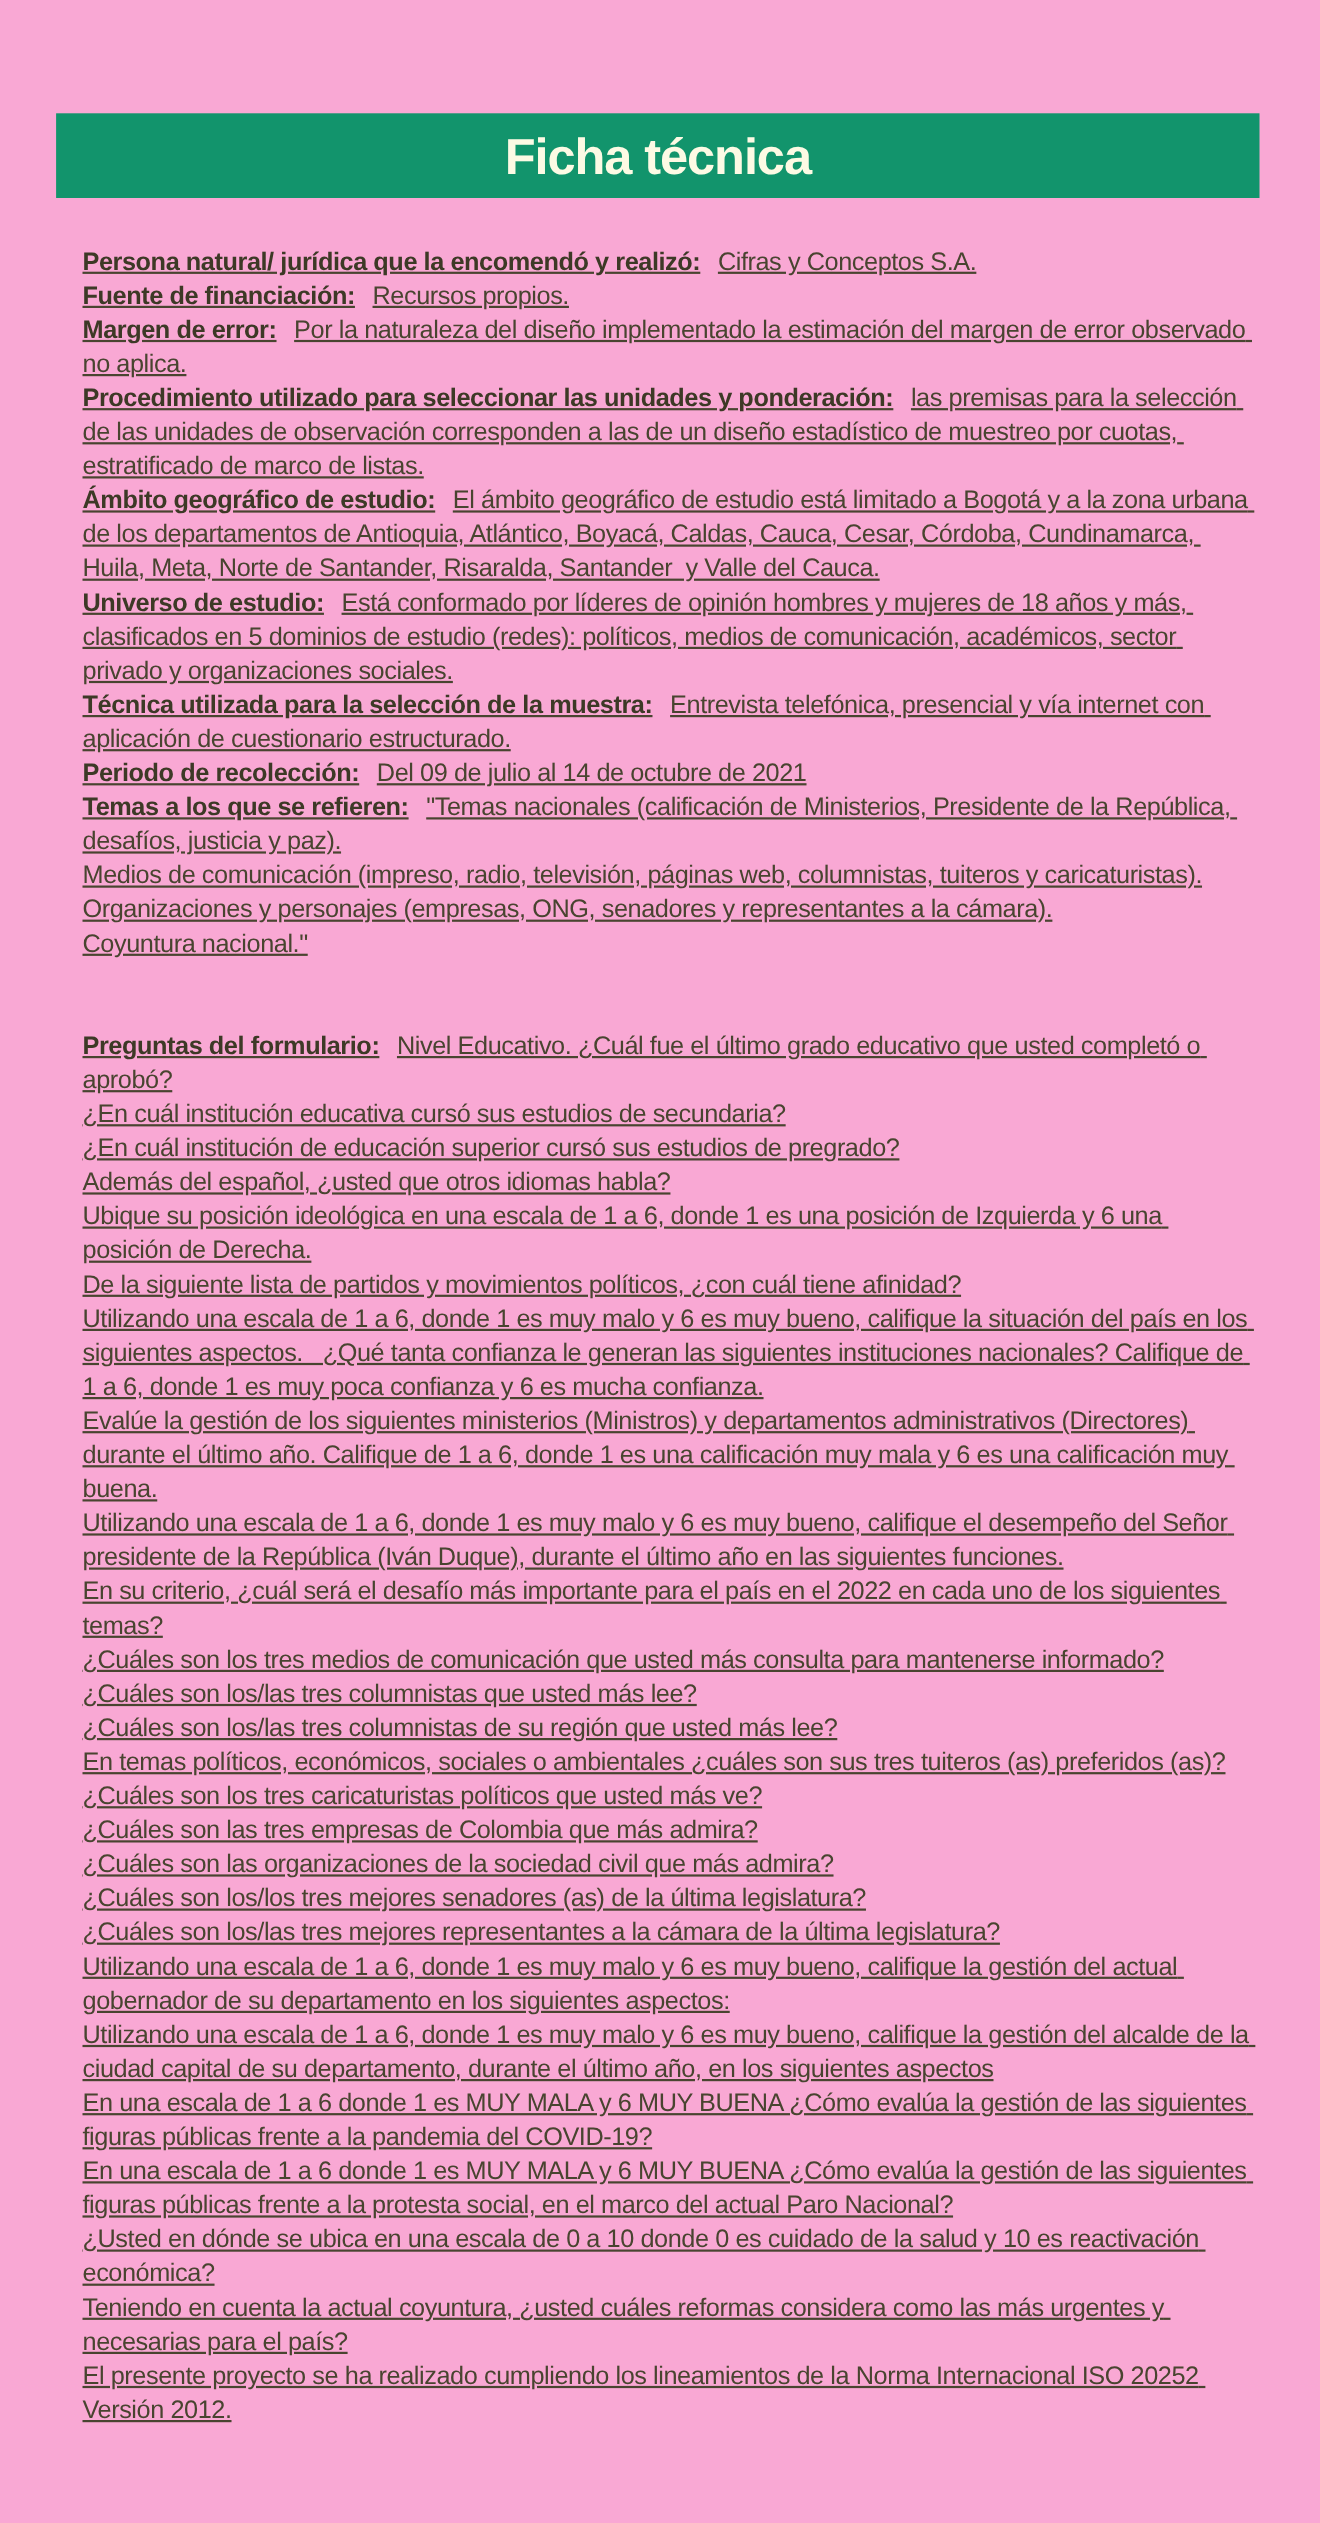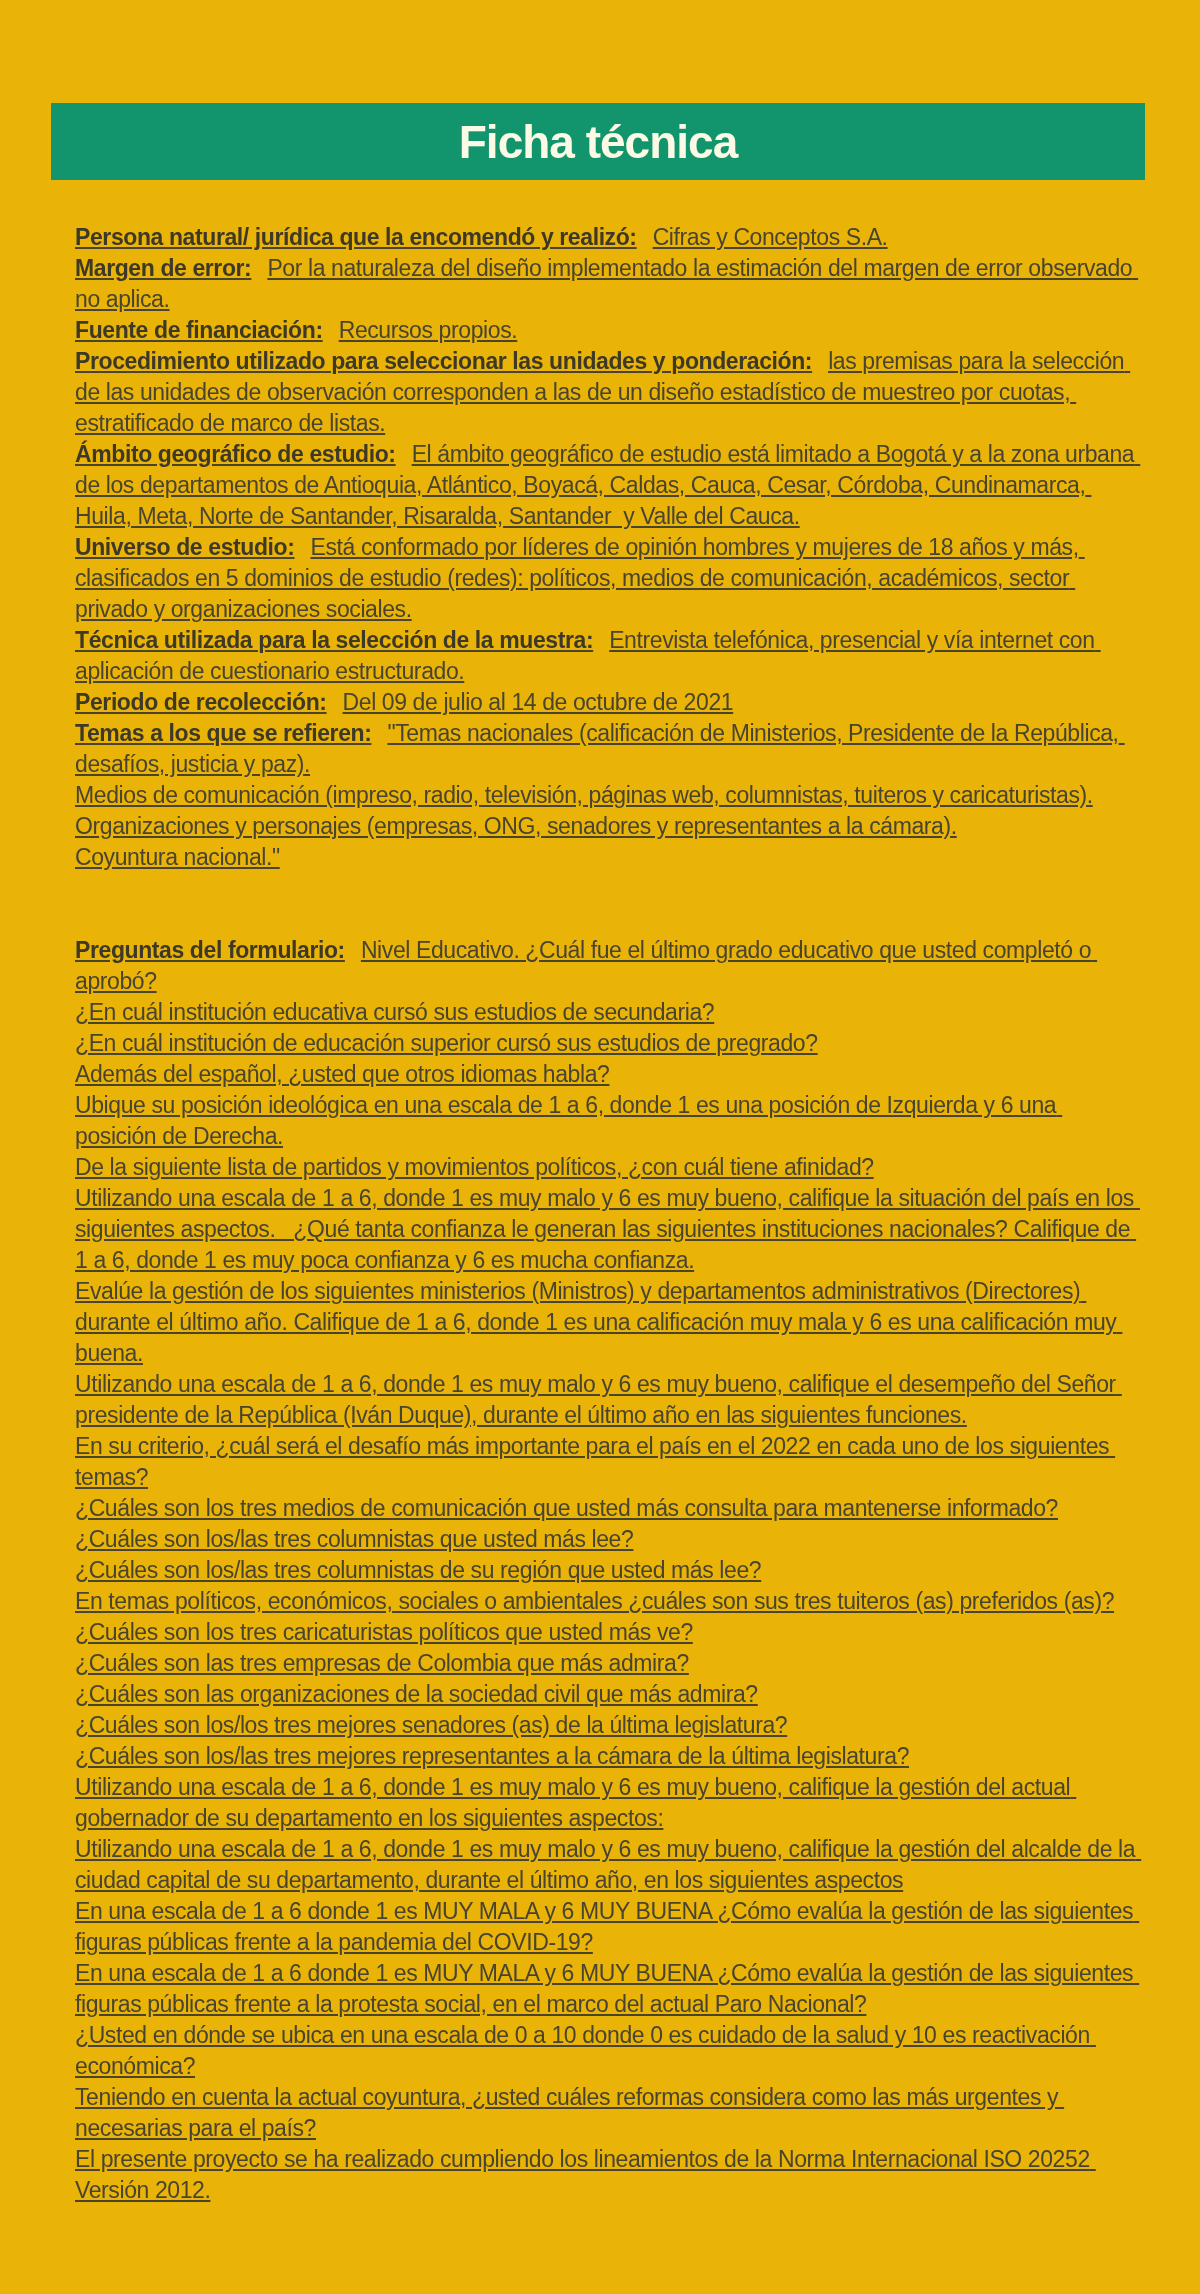--- a/index.html
+++ b/index.html
@@ -4,21 +4,21 @@
 <style>
   html, body {
     margin: 0;
     padding: 0;
     background: #FAF6D3;
   }
   .page {
     position: relative;
     width: 1200px;
     height: 2294px;
-    background: #eab308;
+    background: #f9a8d4;
     overflow: hidden;
     font-family: "Liberation Sans", sans-serif;
   }
   .banner {
     position: absolute;
     left: 51px;
     top: 103px;
     width: 1094px;
     height: 77px;
     background: #12946C;
@@ -61,23 +61,23 @@
 <body>
 
 <div class="page">
   <header class="banner">
     <h1>Ficha técnica</h1>
   </header>
   <main class="content">
     <section class="block">
   <p class="para"><strong class="para-label">Persona natural/ jurídica que la encomendó y realizó:</strong><span class="para-text">Cifras y Conceptos S.A.</span></p>
 
+  <p class="para"><strong class="para-label">Fuente de financiación:</strong><span class="para-text">Recursos propios.</span></p>
+
   <p class="para"><strong class="para-label">Margen de error:</strong><span class="para-text">Por la naturaleza del diseño implementado la estimación del margen de error observado no aplica.</span></p>
-
-  <p class="para"><strong class="para-label">Fuente de financiación:</strong><span class="para-text">Recursos propios.</span></p>
 
   <p class="para"><strong class="para-label">Procedimiento utilizado para seleccionar las unidades y ponderación:</strong><span class="para-text">las premisas para la selección de las unidades de observación corresponden a las de un diseño estadístico de muestreo por cuotas, estratificado de marco de listas.</span></p>
 
 
   <p class="para"><strong class="para-label">Ámbito geográfico de estudio:</strong><span class="para-text">El ámbito geográfico de estudio está limitado a Bogotá y a la zona urbana de los departamentos de Antioquia, Atlántico, Boyacá, Caldas, Cauca, Cesar, Córdoba, Cundinamarca, Huila, Meta, Norte de Santander, Risaralda, Santander  y Valle del Cauca.</span></p>
 
   <p class="para"><strong class="para-label">Universo de estudio:</strong><span class="para-text">Está conformado por líderes de opinión hombres y mujeres de 18 años y más, clasificados en 5 dominios de estudio (redes): políticos, medios de comunicación, académicos, sector privado y organizaciones sociales.</span></p>
 
   <p class="para"><strong class="para-label">Técnica utilizada para la selección de la muestra:</strong><span class="para-text">Entrevista telefónica, presencial y vía internet con aplicación de cuestionario estructurado.</span></p>
 

